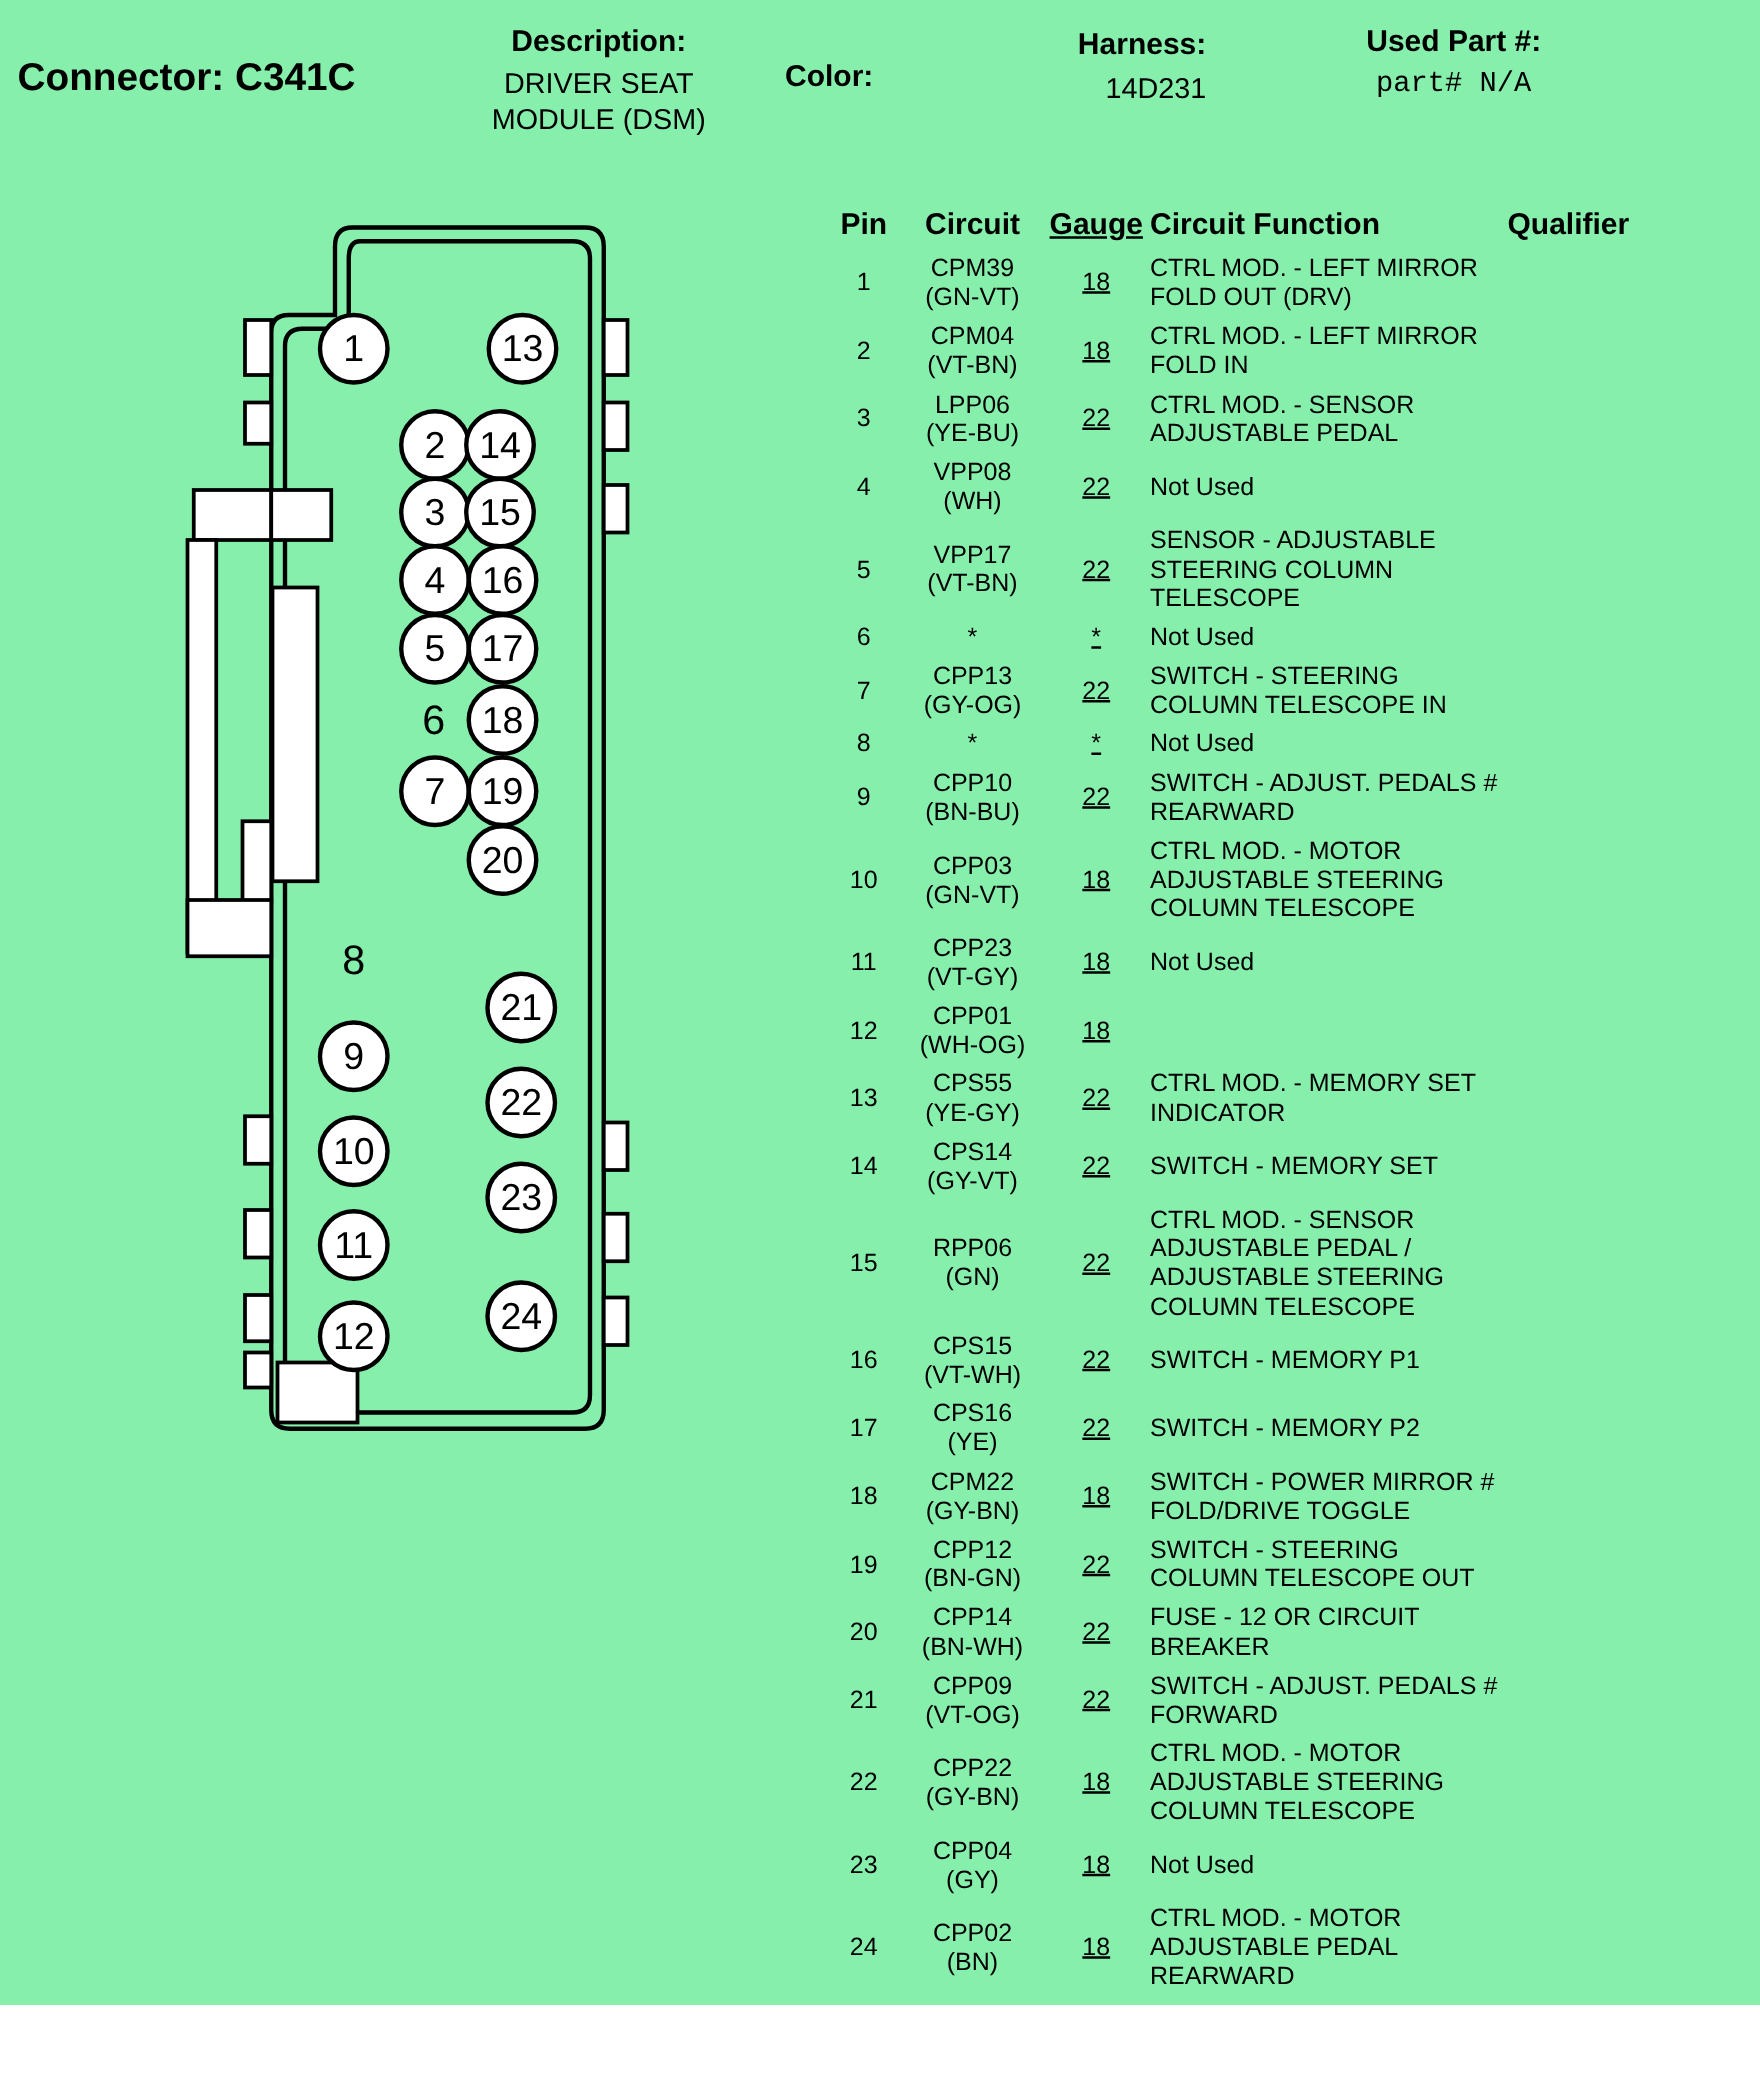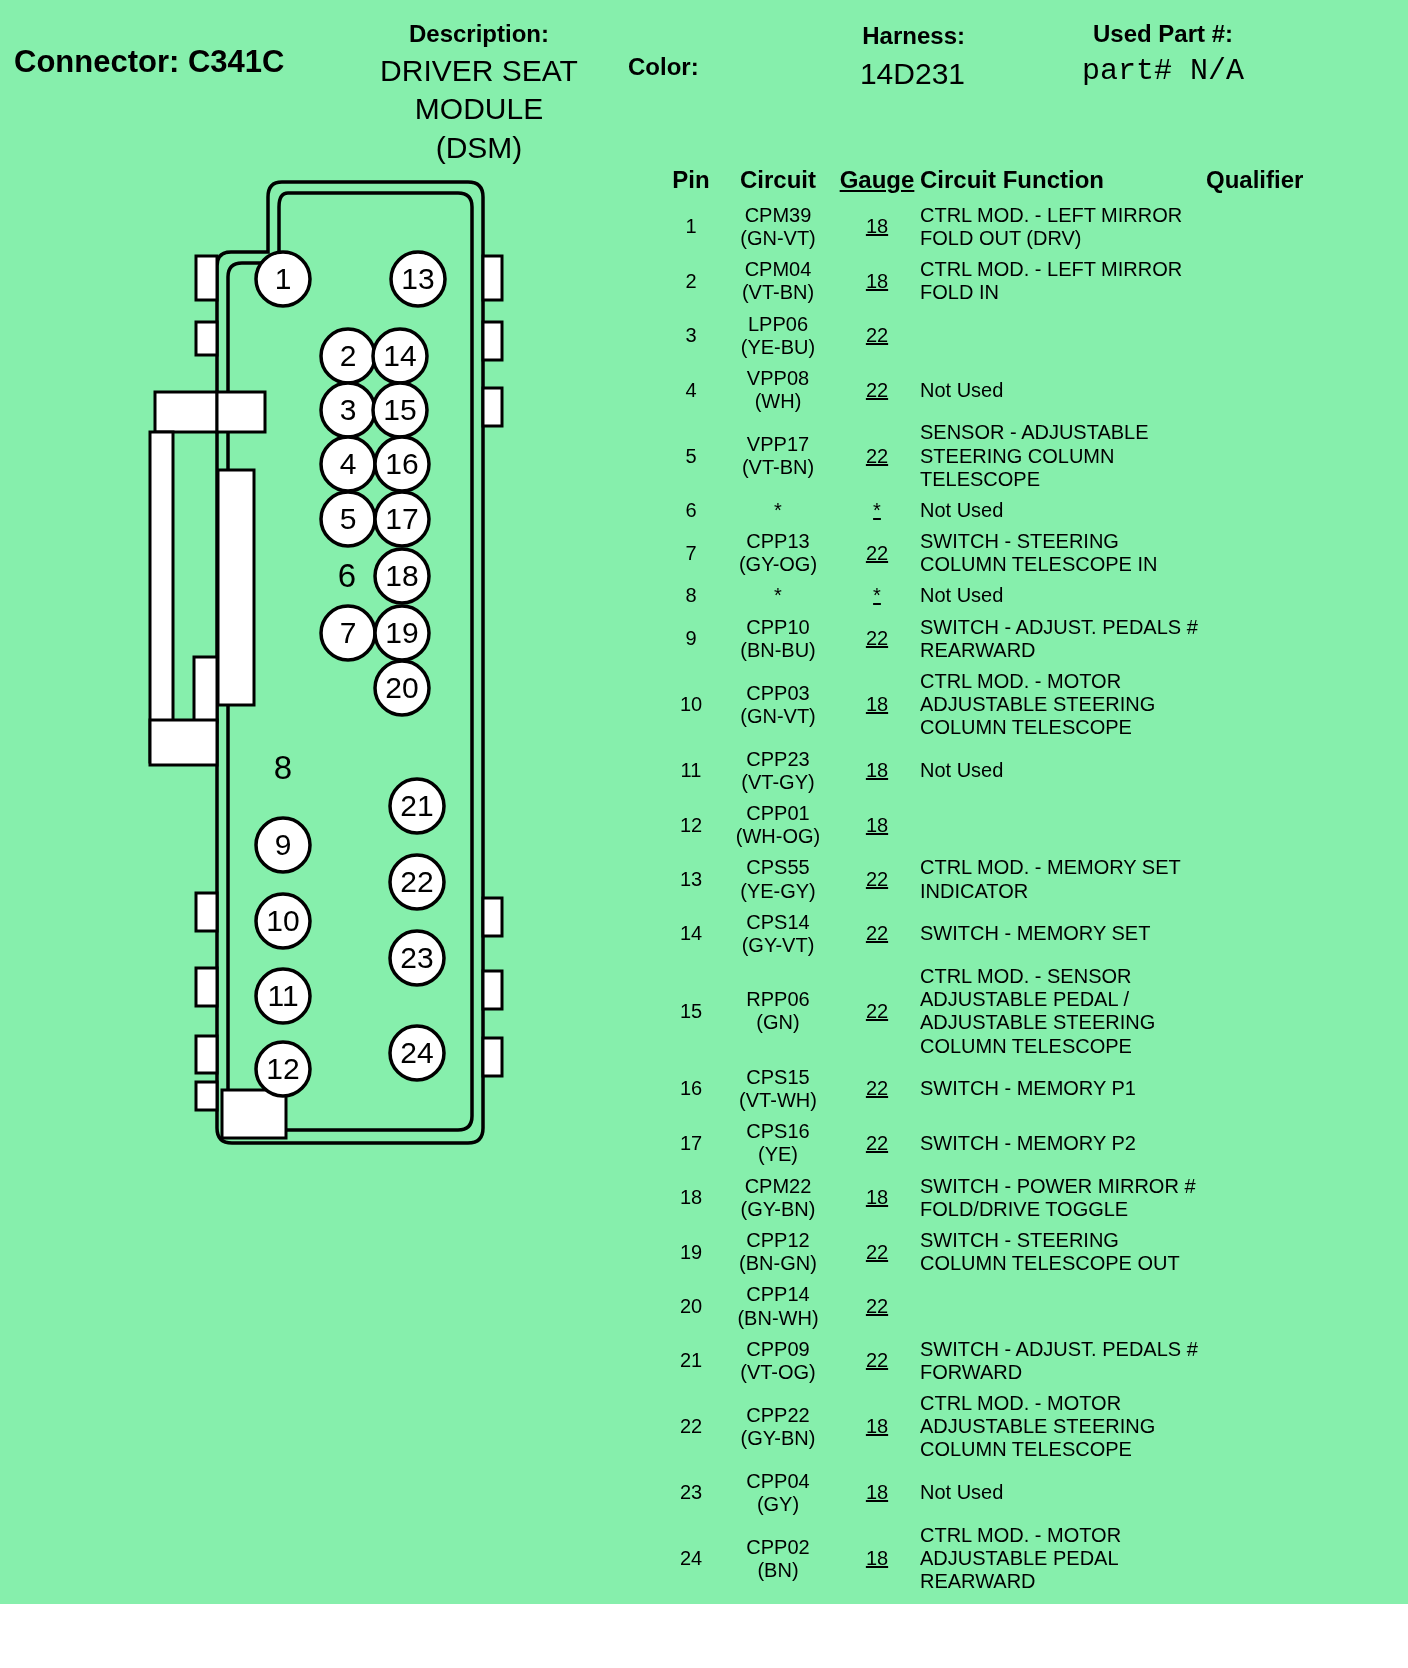--- a/index.html
+++ b/index.html
@@ -2,21 +2,21 @@
 <html><head>
 <meta charset="utf-8">
 <style>
   html,body{margin:0;padding:0;background:#fff;}
   body{width:1408px;height:1668px;font-family:"Liberation Sans",sans-serif;color:#000;}
   .page{position:relative;width:1408px;height:1604px;background:#86efac;overflow:hidden;}
 
   
   .conn-title{position:absolute;left:14px;top:44px;font-size:31px;font-weight:bold;white-space:nowrap;}
   .hdr-label{font-size:24px;font-weight:bold;}
-  .hdr-value{font-size:30px;}
+  .hdr-value{font-size:23px;}
   .desc-block{position:absolute;left:368px;top:20px;width:222px;text-align:center;}
   .desc-block .hdr-value{margin-top:4px;line-height:1.28;}
   .color-block{position:absolute;left:628px;top:48px;white-space:nowrap;}
   .harness-block{position:absolute;left:793px;top:22px;width:172px;text-align:right;}
   .harness-block .hdr-value{margin-top:7px;}
   .basepart-block{position:absolute;left:1068px;top:20px;width:190px;text-align:center;}
   .basepart-block .hdr-value{margin-top:6px;font-family:Liberation Mono, monospace;}
 
   
   .diagram{position:absolute;left:130px;top:170px;width:400px;height:1010px;}
@@ -175,20 +175,21 @@
           <div class="cell c-func">CTRL MOD. - LEFT MIRROR FOLD IN</div>
           <div class="cell c-qual"></div>
         </div>
         <div class="t-row t-body-row">
           <div class="cell c-pin">3</div>
           <div class="cell c-circuit">
             <div>LPP06</div>
             <div>(YE-BU)</div>
           </div>
           <div class="cell c-gauge">22</div>
+          <div class="cell c-func">CTRL MOD. - SENSOR ADJUSTABLE PEDAL</div>
           <div class="cell c-qual"></div>
         </div>
         <div class="t-row t-body-row">
           <div class="cell c-pin">4</div>
           <div class="cell c-circuit">
             <div>VPP08</div>
             <div>(WH)</div>
           </div>
           <div class="cell c-gauge">22</div>
           <div class="cell c-func">Not Used</div>
@@ -343,20 +344,21 @@
           <div class="cell c-func">SWITCH - STEERING COLUMN TELESCOPE OUT</div>
           <div class="cell c-qual"></div>
         </div>
         <div class="t-row t-body-row">
           <div class="cell c-pin">20</div>
           <div class="cell c-circuit">
             <div>CPP14</div>
             <div>(BN-WH)</div>
           </div>
           <div class="cell c-gauge">22</div>
+          <div class="cell c-func">FUSE - 12 OR CIRCUIT BREAKER</div>
           <div class="cell c-qual"></div>
         </div>
         <div class="t-row t-body-row">
           <div class="cell c-pin">21</div>
           <div class="cell c-circuit">
             <div>CPP09</div>
             <div>(VT-OG)</div>
           </div>
           <div class="cell c-gauge">22</div>
           <div class="cell c-func">SWITCH - ADJUST. PEDALS # FORWARD</div>

